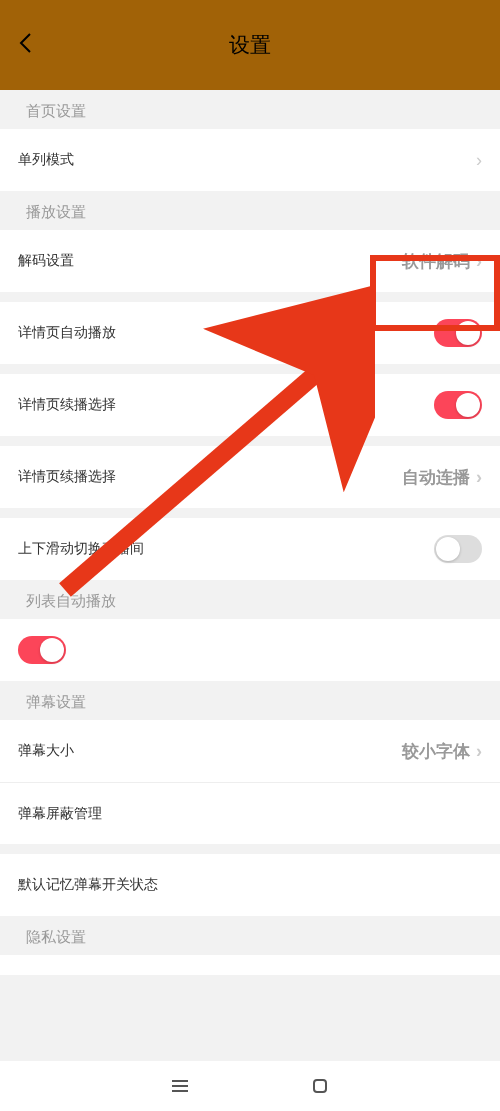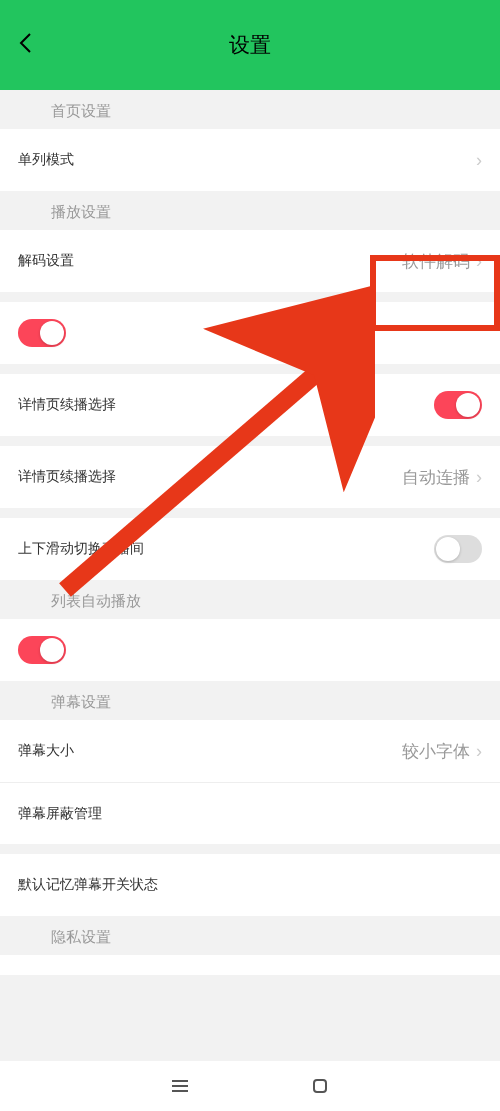--- a/index.html
+++ b/index.html
@@ -6,21 +6,21 @@
     body {
       width: 500px;
       height: 1111px;
       font-family: -apple-system, "PingFang SC", "Microsoft YaHei", sans-serif;
       background: #f2f2f2;
       position: relative;
       overflow: hidden;
     }
     .header {
       height: 90px;
-      background: #22c55e;
+      background: #a16207;
       display: flex;
       align-items: center;
       padding: 15px 18px;
       position: relative;
     }
     .back-btn {
       position: absolute;
       left: 18px;
       font-size: 26px;
       color: #000;
@@ -31,21 +31,20 @@
       text-align: center;
       font-size: 21px;
       font-weight: 500;
       color: #000;
     }
     .section-header {
       padding: 12px 26px 8px;
       font-size: 15px;
       color: #999;
       background: #f2f2f2;
-      margin-left: 25px;
     }
     .row {
       background: #ffffff;
       display: flex;
       align-items: center;
       justify-content: space-between;
       padding: 0 18px;
       height: 62px;
       cursor: pointer;
     }
@@ -54,20 +53,21 @@
     }
     .row-label {
       font-size: 14px;
       color: #333;
     }
     .row-value {
       font-size: 17px;
       color: #999;
       display: flex;
       align-items: center;
+      font-weight: bold;
     }
     .chevron {
       color: #ccc;
       font-size: 18px;
       margin-left: 6px;
     }
     .toggle {
       width: 48px;
       height: 28px;
       border-radius: 14px;
@@ -144,20 +144,21 @@
 <div class="section-header">播放设置</div>
 <div class="row">
   <span class="row-label">解码设置</span>
   <span class="row-value">
     <span>软件解码</span>
     <span class="chevron">›</span>
   </span>
 </div>
 <div class="gap"></div>
 <div class="row">
+  <span class="row-label">详情页自动播放</span>
   <div class="toggle on">
       <div class="knob"></div>
     </div>
 </div>
 <div class="gap"></div>
 <div class="row">
   <span class="row-label">详情页续播选择</span>
   <div class="toggle on">
       <div class="knob"></div>
     </div>

